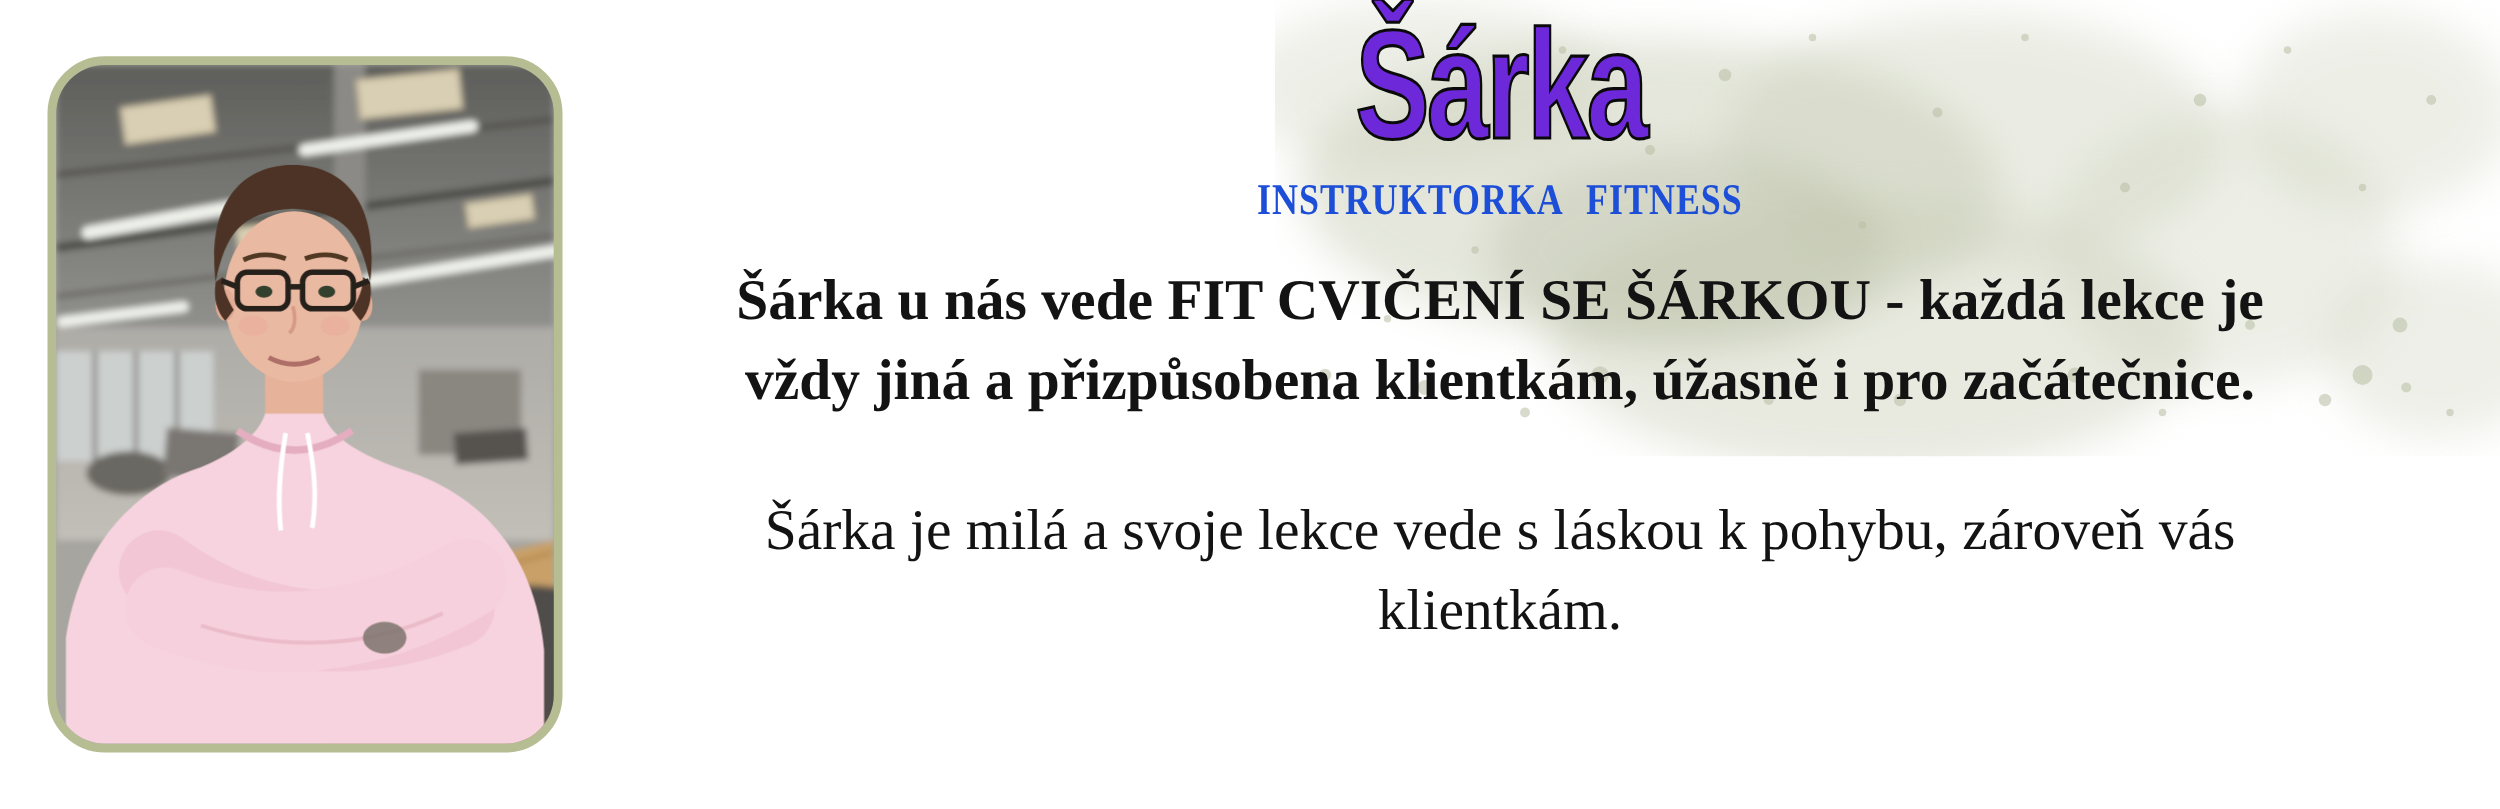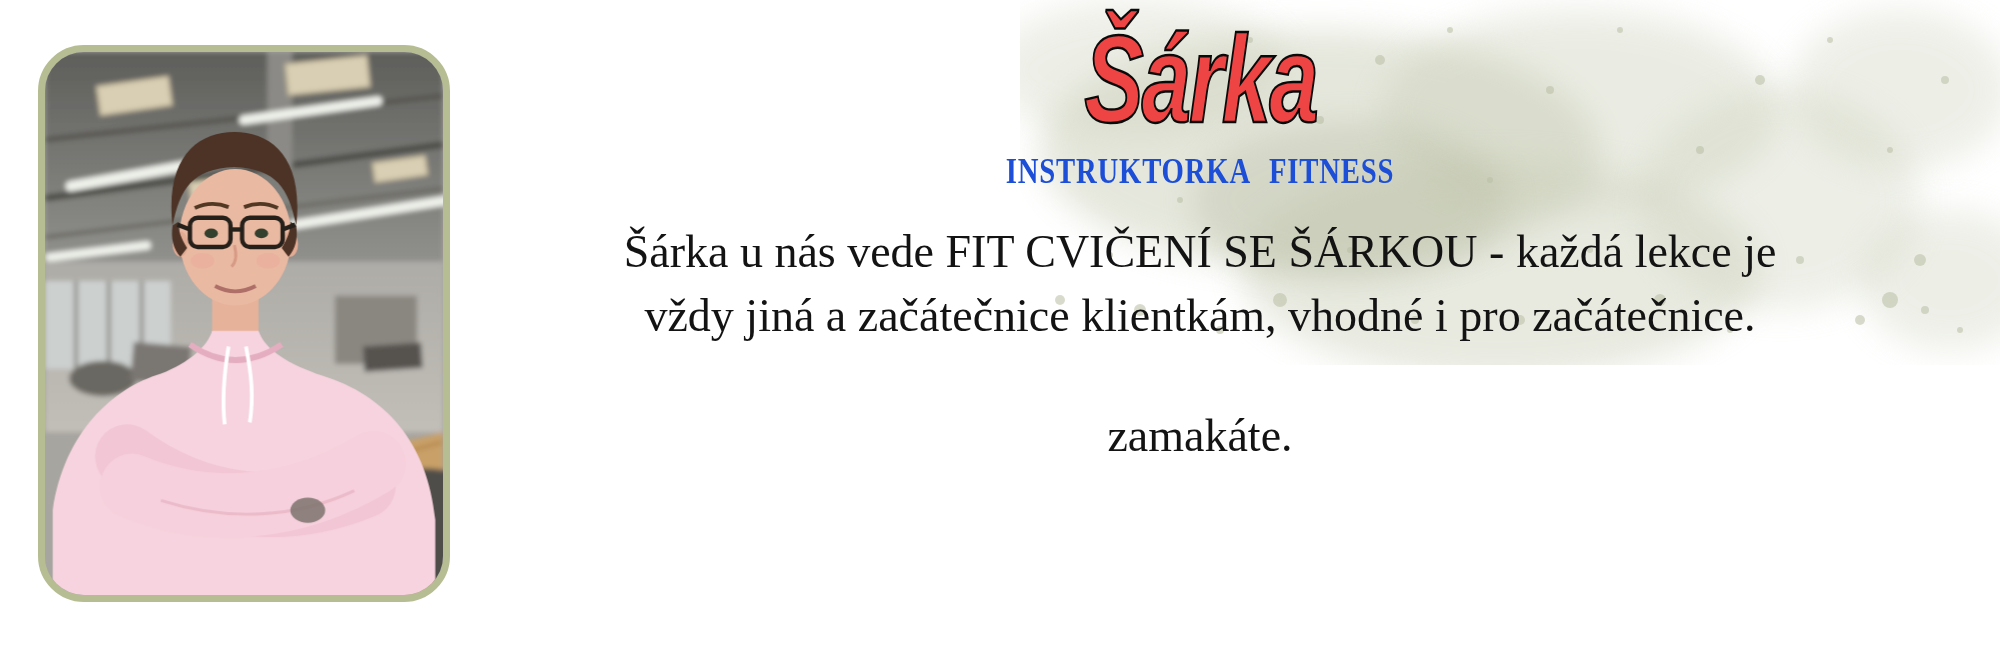--- a/index.html
+++ b/index.html
@@ -34,42 +34,41 @@
 
   
   .content {
     position: absolute; left: 420px; top: 6px;
     width: 1560px;
     text-align: center;
     z-index: 2;
     color: #121212;
   }
   .title {
-    margin: 11px;
+    margin: 0;
     font-family: "Liberation Sans", sans-serif;
     font-size: 124px;
     font-weight: 700;
     line-height: 1.0;
     letter-spacing: -3px;
-    color: #ef4444;
-    font-style: italic;
+    color: #6d28d9;
     -webkit-text-stroke: 2.5px #0a0a0a;
   }
   .title .condense { display: inline-block; transform: scaleX(0.72); transform-origin: center; }
   .role {
     margin-top: 10px;
     font-size: 35px;
     font-weight: 700;
     letter-spacing: 1px;
     word-spacing: 14px;
     color: #1d4ed8;
   }
   .role .condense { display: inline-block; transform: scaleX(0.82); transform-origin: center; }
   .bio { margin: 0; }
-  .bio-p1 { margin-top: 28px; }
+  .bio-p1 { margin-top: 28px; font-weight: bold; }
   .bio-p2 { margin-top: 56px; }
   .bio-line {
     font-size: 46px;
     line-height: 64px;
     white-space: nowrap;
     color: #131313;
   }
 </style>
 </head>
 <body>
@@ -220,21 +219,22 @@
     </svg>
   </div>
 
   <div class="content">
     <h1 class="title"><span class="condense">Šárka</span></h1>
 
     <div class="role"><span class="condense">INSTRUKTORKA FITNESS</span></div>
 
     <div class="bio bio-p1">
       <div class="bio-line">Šárka u nás vede FIT CVIČENÍ SE ŠÁRKOU - každá lekce je</div>
-      <div class="bio-line">vždy jiná a začátečnice klientkám, vhodné i pro začátečnice.</div>
+      <div class="bio-line">vždy jiná a přizpůsobena klientkám, úžasně i pro začátečnice.</div>
     </div>
 
     <div class="bio bio-p2">
-      <div class="bio-line">zamakáte.</div>
+      <div class="bio-line">Šárka je milá a svoje lekce vede s láskou k pohybu, zároveň vás</div>
+      <div class="bio-line">klientkám.</div>
     </div>
   </div>
 
 </div>
 
 </body></html>

